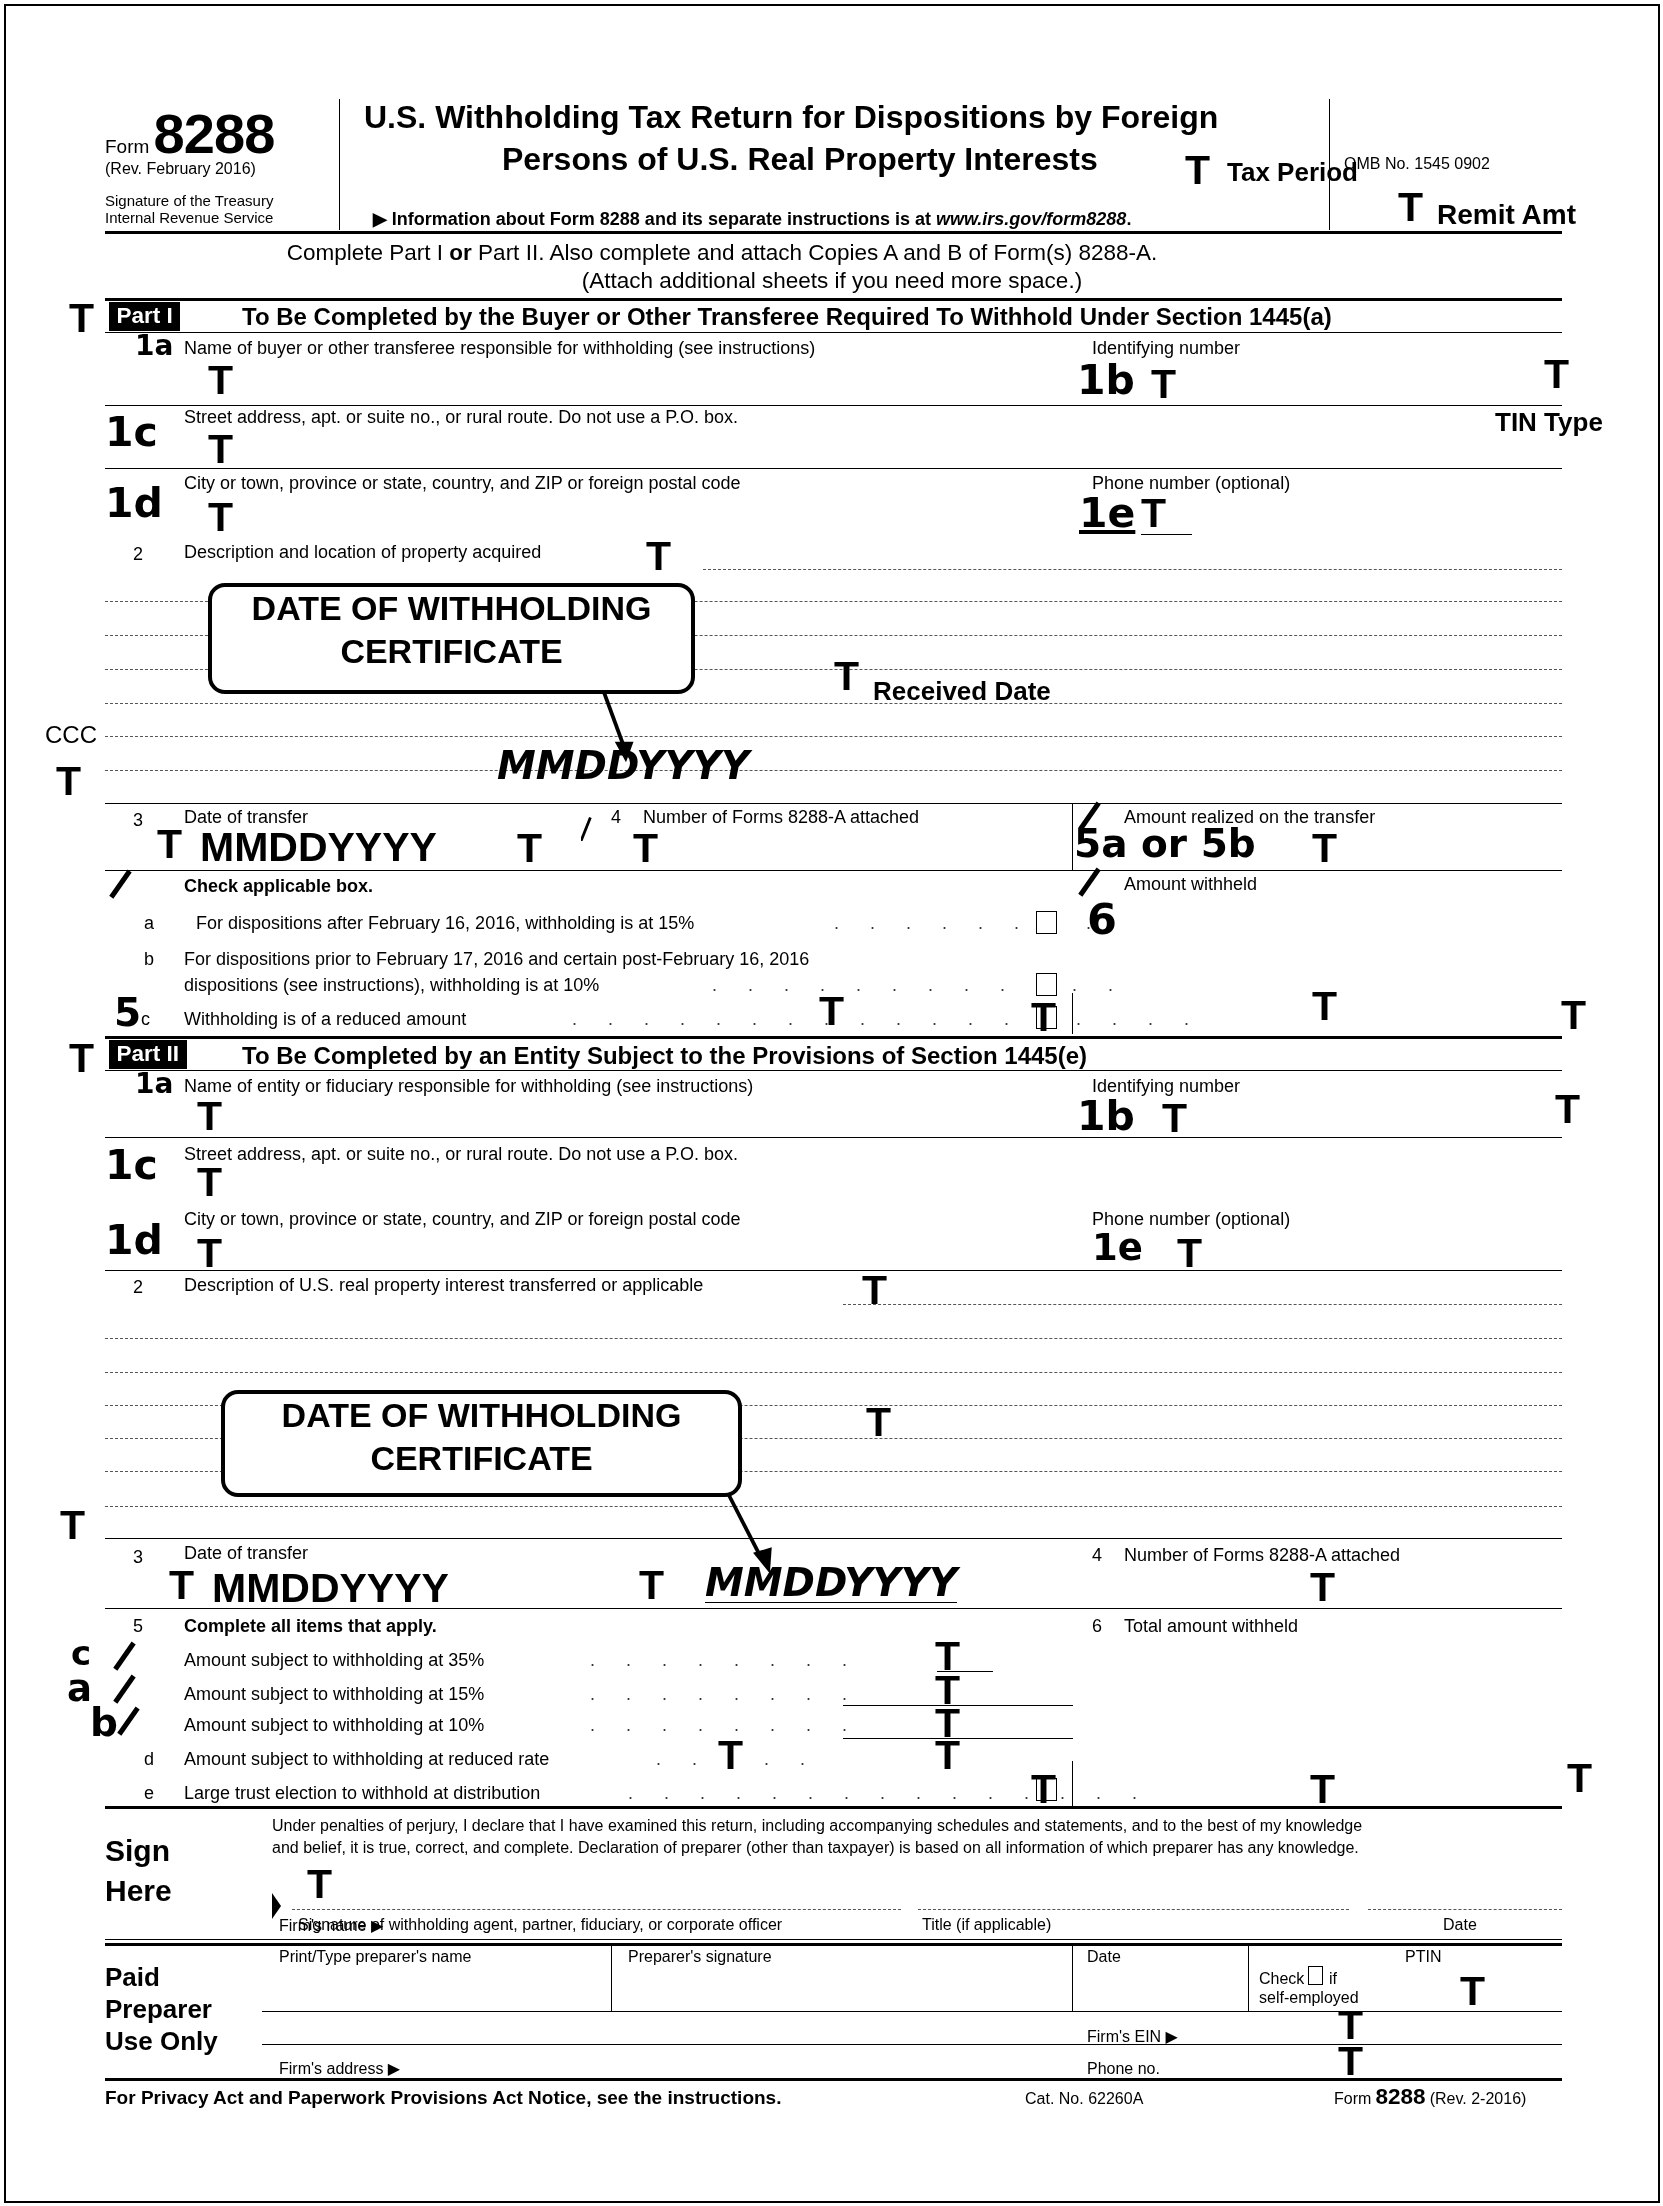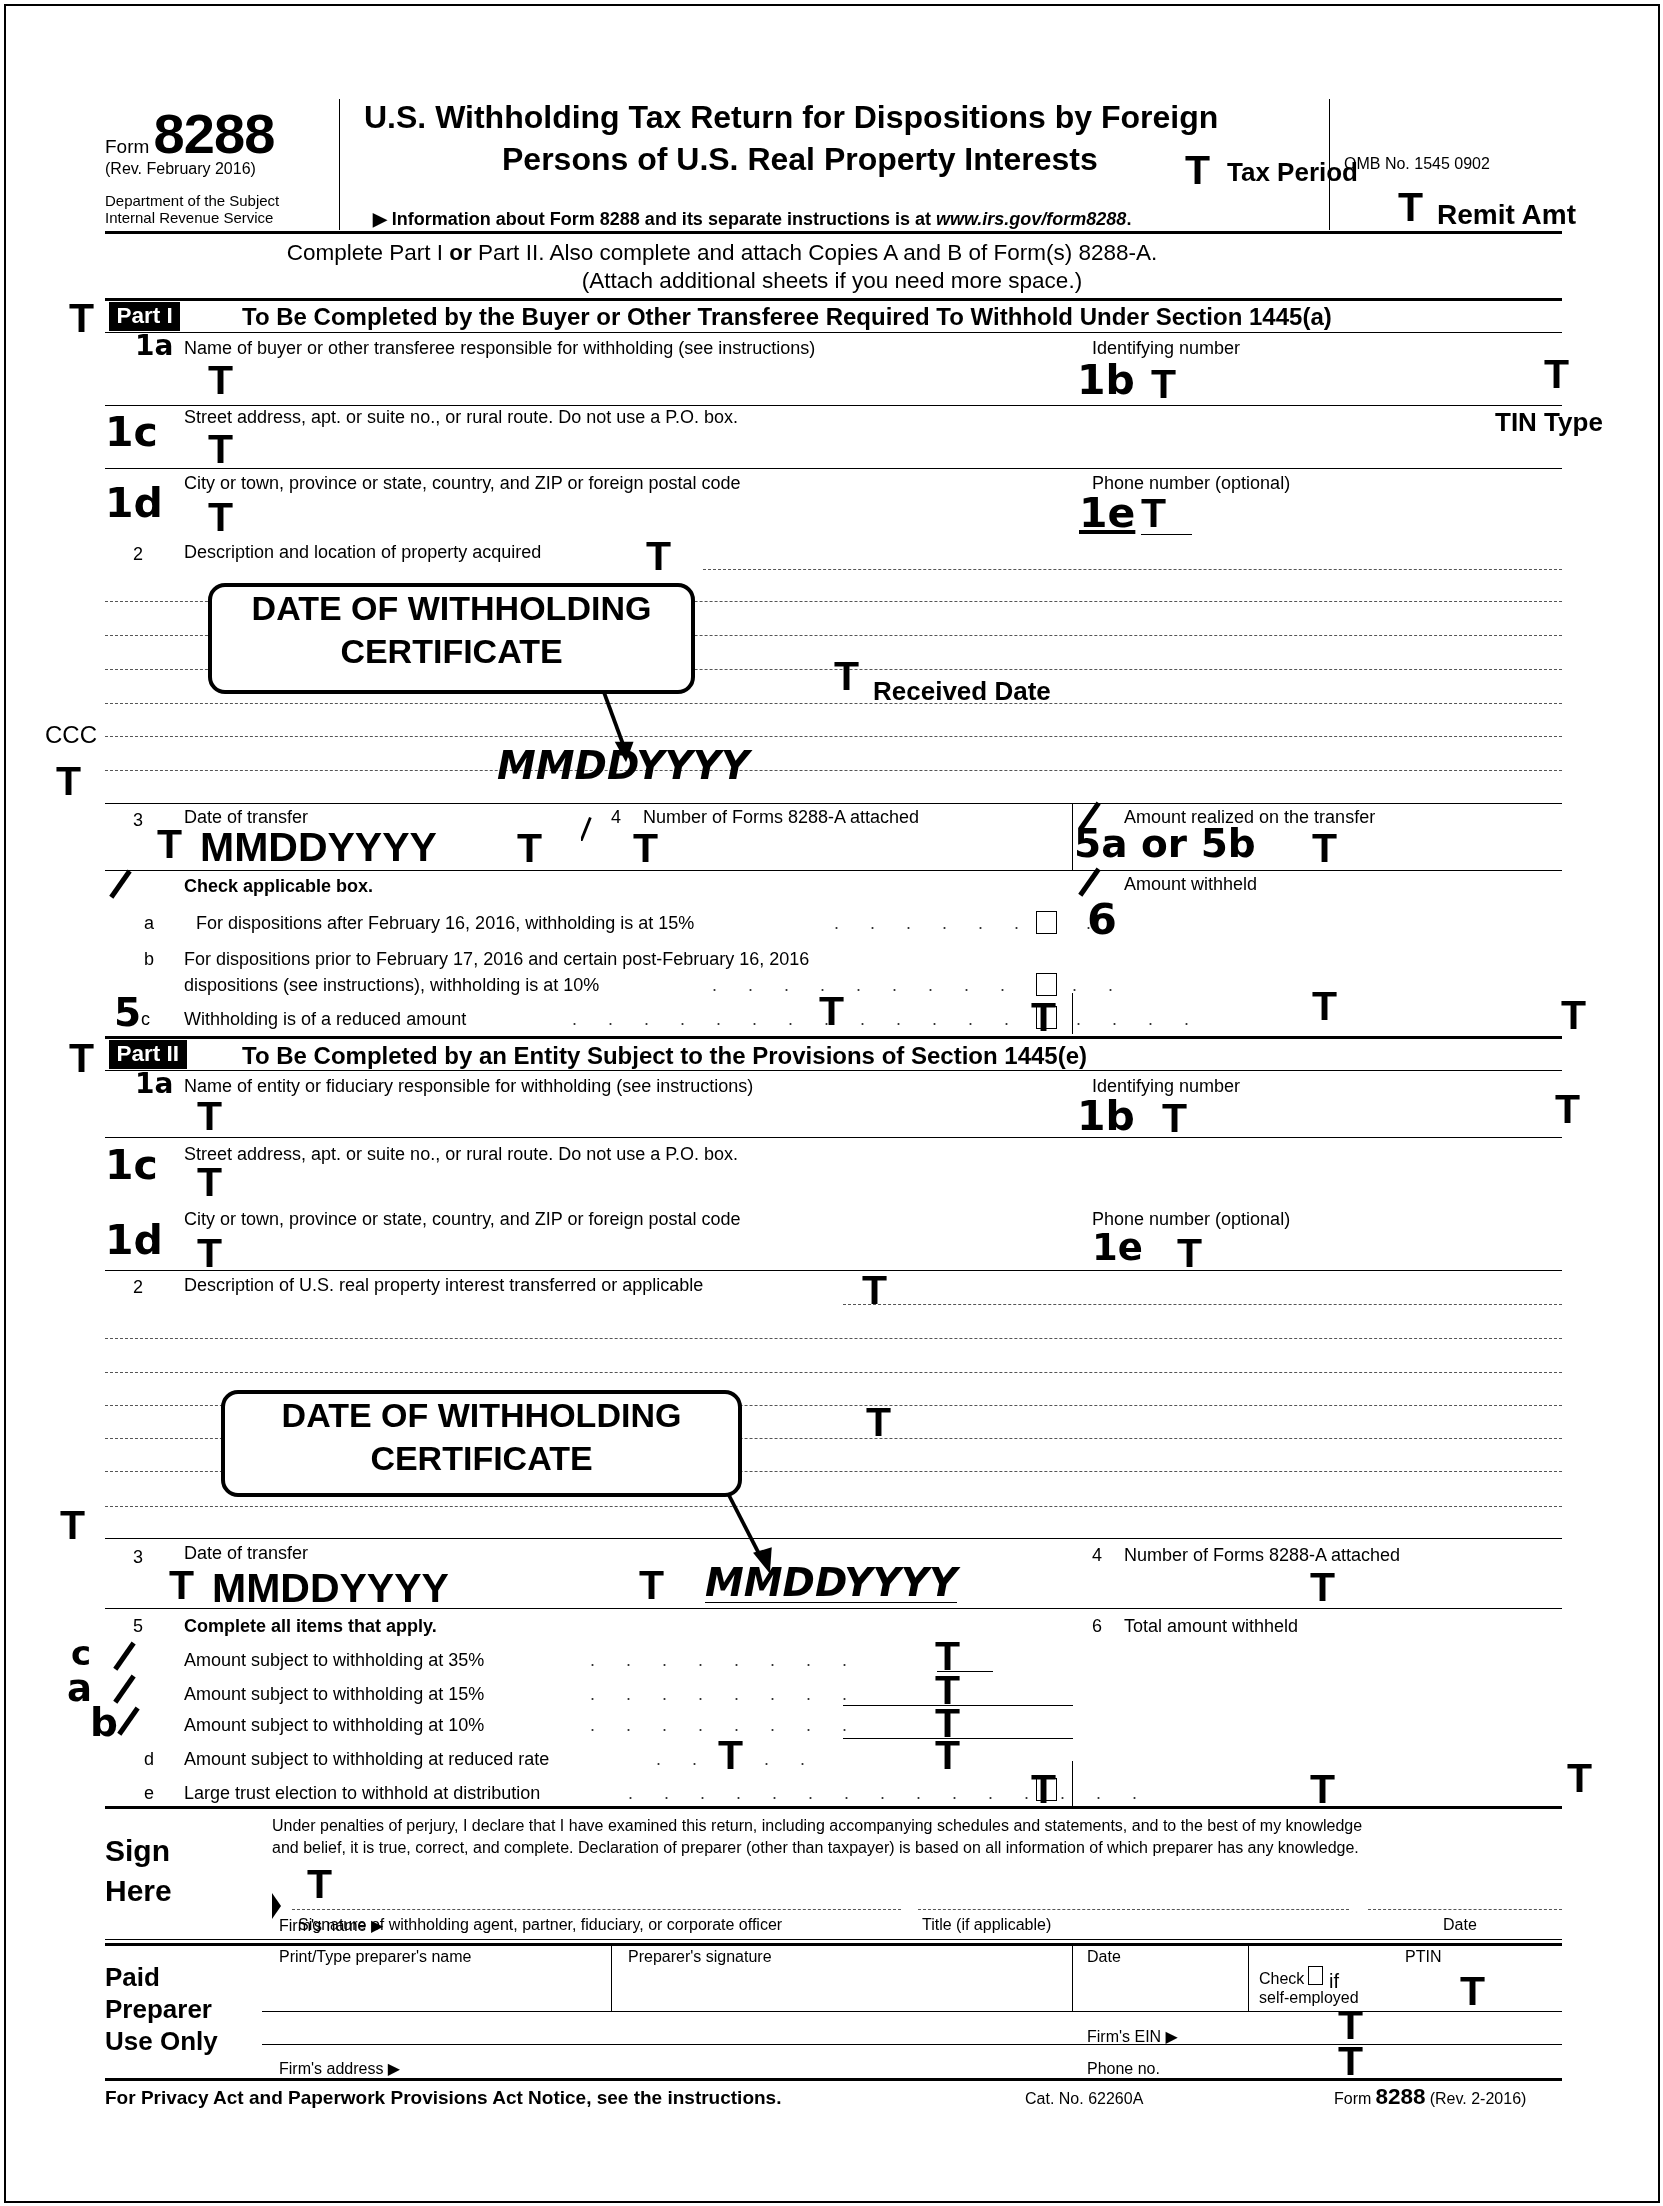--- a/index.html
+++ b/index.html
@@ -25,21 +25,21 @@
 </head>
 <body>
 
 <div class="frame"></div>
 
 <div class="abs" style="left:105px;top:101px;">
   <span style="font-size:19px;">Form</span>
   <span style="font-size:56px;font-weight:bold;letter-spacing:-0.9px;">8288</span>
 </div>
 <div class="abs small" style="left:105px;top:161px;font-size:16px;">(Rev. February 2016)</div>
-<div class="abs small" style="left:105px;top:193px;font-size:15px;">Department of the Subject</div>
+<div class="abs small" style="left:105px;top:193px;font-size:15px;">Signature of the Treasury</div>
 <div class="abs small" style="left:105px;top:210px;font-size:15px;">Internal Revenue Service</div>
 <div class="vl" style="left:339px;top:99px;height:131px;"></div>
 
 <div class="abs" style="left:364px;top:99px;font-weight:bold;font-size:32px;white-space:nowrap;">U.S. Withholding Tax Return for Dispositions by Foreign</div>
 <div class="abs" style="left:502px;top:141px;font-weight:bold;font-size:32px;white-space:nowrap;">Persons of U.S. Real Property Interests</div>
 <div class="abs bigT" style="left:1185px;top:150px;">T</div>
 <div class="abs" style="left:1227px;top:157px;font-weight:bold;font-size:26px;white-space:nowrap;">Tax Period</div>
 <div class="abs small" style="left:1344px;top:156px;font-size:16px;">OMB No. 1545 0902</div>
 
 <div class="abs" style="left:373px;top:208px;font-size:18px;font-weight:bold;white-space:nowrap;">
@@ -276,21 +276,21 @@
 <div class="abs" style="left:105px;top:2026px;font-weight:bold;font-size:26px;">Use Only</div>
 
 <div class="abs small" style="left:279px;top:1949px;font-size:16px;">Print/Type preparer's name</div>
 <div class="vl" style="left:611px;top:1945px;height:66px;"></div>
 <div class="abs small" style="left:628px;top:1949px;font-size:16px;">Preparer's signature</div>
 <div class="vl" style="left:1072px;top:1945px;height:66px;"></div>
 <div class="abs small" style="left:1087px;top:1949px;font-size:16px;">Date</div>
 <div class="vl" style="left:1248px;top:1945px;height:66px;"></div>
 <div class="abs small" style="left:1259px;top:1971px;font-size:16px;">Check</div>
 <div class="cb" style="left:1308px;top:1966px;width:15px;height:19px;"></div>
-<div class="abs small" style="left:1329px;top:1971px;font-size:20px;">if</div>
+<div class="abs small" style="left:1329px;top:1971px;font-size:16px;">if</div>
 <div class="abs small" style="left:1259px;top:1990px;font-size:16px;">self-employed</div>
 <div class="abs small" style="left:1405px;top:1949px;font-size:16px;">PTIN</div>
 <div class="abs bigT" style="left:1460px;top:1971px;">T</div>
 <div class="hl" style="left:262px;top:2011px;width:1300px;"></div>
 
 <div class="abs small" style="left:279px;top:1918px;font-size:16px;">Firm's name  ▶</div>
 <div class="abs small" style="left:1087px;top:2029px;font-size:16px;">Firm's EIN ▶</div>
 <div class="abs bigT" style="left:1338px;top:2005px;">T</div>
 <div class="hl" style="left:262px;top:2044px;width:1300px;"></div>
 

